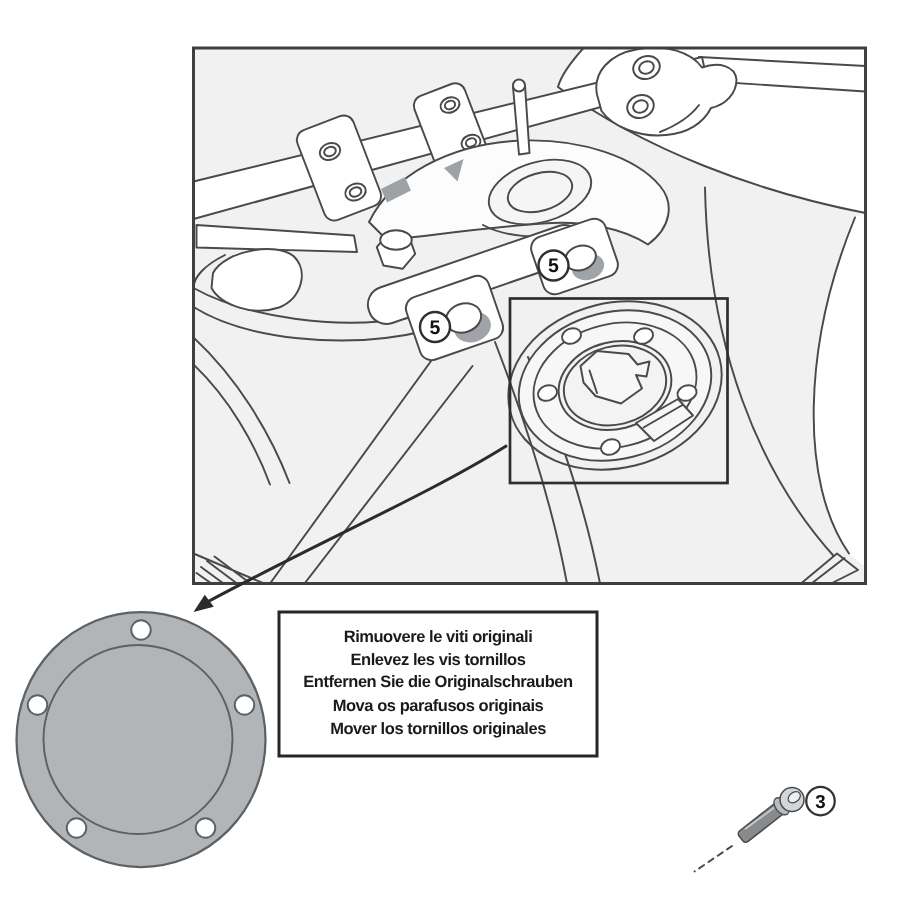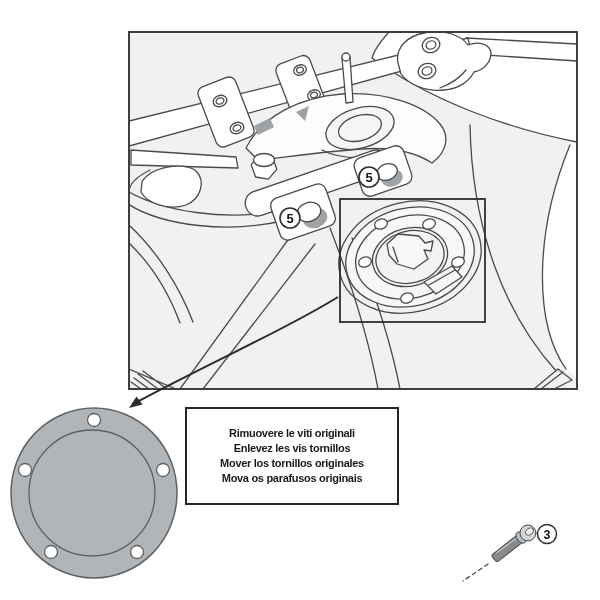--- a/index.html
+++ b/index.html
@@ -175,17 +175,18 @@
 
     <g>
       <circle cx="547" cy="534" r="9.5" fill="#ffffff" stroke="#333333" stroke-width="1.5"></circle>
       <text x="547" y="538.5" text-anchor="middle" class="callout-text" font-size="12.5">3</text>
     </g>
   </svg>
 
   <div class="instruction-box">
     <div class="instruction-line">Rimuovere le viti originali</div>
     <div class="instruction-line">Enlevez les vis tornillos</div>
+    <div class="instruction-line">Entfernen Sie die Originalschrauben</div>
+    <div class="instruction-line">Mova os parafusos originais</div>
     <div class="instruction-line">Mover los tornillos originales</div>
-    <div class="instruction-line">Mova os parafusos originais</div>
   </div>
 
 </div>
 
 </body></html>

